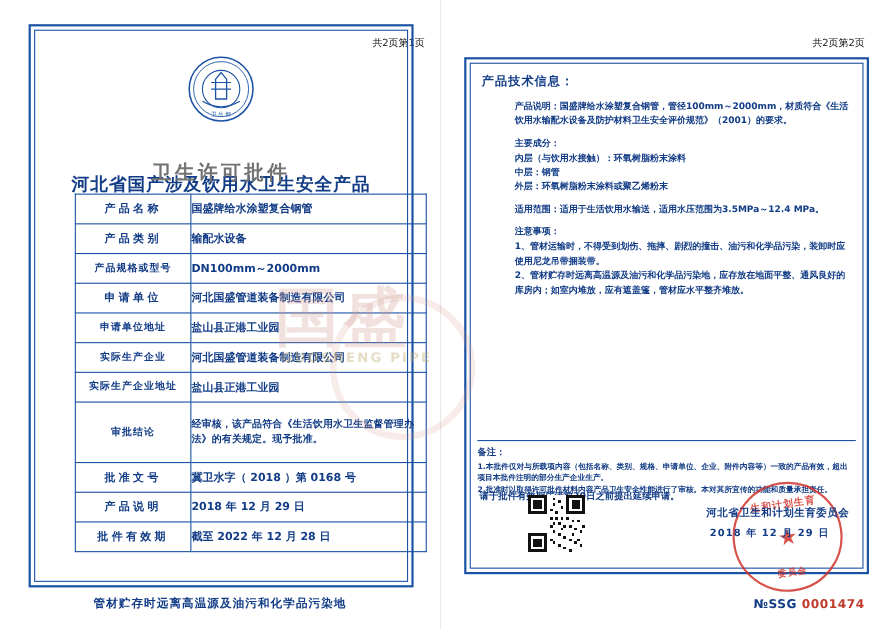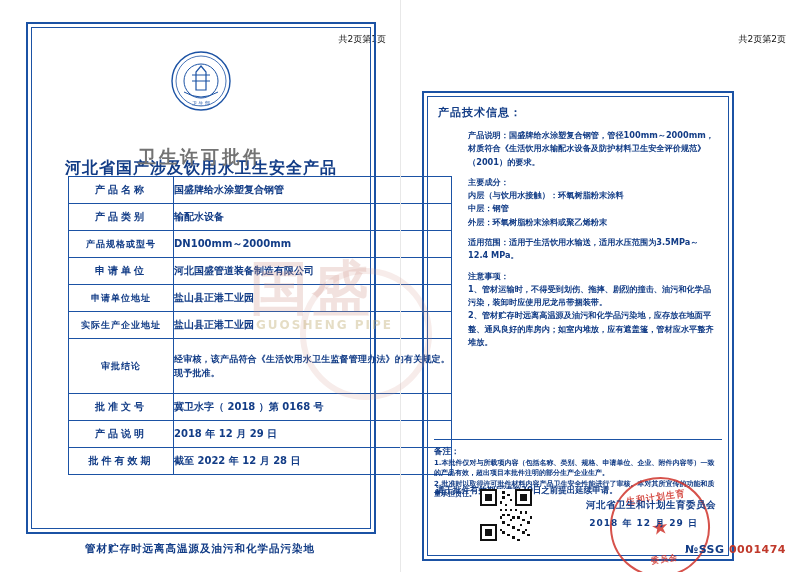--- a/index.html
+++ b/index.html
@@ -41,21 +41,21 @@
     letter-spacing:1px;
     font-family:"DejaVu Sans","Liberation Sans",sans-serif;
     margin-top:36px;
   }
   .title2{
     position:absolute;left:0;right:0;top:121px;text-align:center;
     font-size:18px;font-weight:bold;color:#737373;
     letter-spacing:3px;
   }
   table.maintbl{
-    position:absolute;left:40px;top:152px;width:384px;
+    position:absolute;left:40px;top:152px;width:320px;
     border-collapse:collapse;
     font-size:9.5px;
     padding-left:26px;
   }
   table.maintbl td{
     border:1px solid #1b52a4;
     padding:0;
     height:26px;
     vertical-align:middle;
   }
@@ -76,21 +76,21 @@
   td.twoline{font-size:9px;letter-spacing:1px;line-height:1.35;text-align:center;padding:0 3px;font-weight:bold;}
   .concl{
     padding:4px 8px;line-height:1.6;font-size:9px;font-weight:bold;color:#123c86;
     letter-spacing:0.2px;
   }
   .footer-left{
     position:absolute;left:0;right:0;bottom:16px;text-align:center;
     font-size:10.5px;color:#123c86;font-weight:bold;letter-spacing:1px;
   }
   
-  .right .cert-border{left:22px;top:52px;width:312px;height:470px;margin-top:39px;}
+  .right .cert-border{left:22px;top:52px;width:368px;height:470px;}
   .rt-head{
     position:absolute;left:14px;top:12px;
     font-size:11px;font-weight:bold;color:#123c86;letter-spacing:1px;
   }
   .rt-body{
     position:absolute;left:44px;top:36px;right:16px;
     font-size:8.2px;line-height:1.62;color:#123c86;
     font-weight:bold;
   }
   .rt-body p{margin:0 0 7px 0;}
@@ -211,20 +211,24 @@
             <td class="lab twoline">产品规格或型号</td>
             <td class="val">DN100mm～2000mm</td>
           </tr>
           <tr>
             <td class="lab">申请单位</td>
             <td class="val">河北国盛管道装备制造有限公司</td>
           </tr>
           <tr>
             <td class="lab twoline">申请单位地址</td>
             <td class="val">盐山县正港工业园</td>
+          </tr>
+          <tr>
+            <td class="lab twoline">实际生产企业</td>
+            <td class="val">河北国盛管道装备制造有限公司</td>
           </tr>
           <tr>
             <td class="lab twoline">实际生产企业地址</td>
             <td class="val">盐山县正港工业园</td>
           </tr>
           <tr>
             <td class="lab twoline" style="height:54px">审批结论</td>
             <td class="concl" style="height:54px">经审核，该产品符合《生活饮用水卫生监督管理办法》的有关规定。现予批准。</td>
           </tr>
           <tr>

